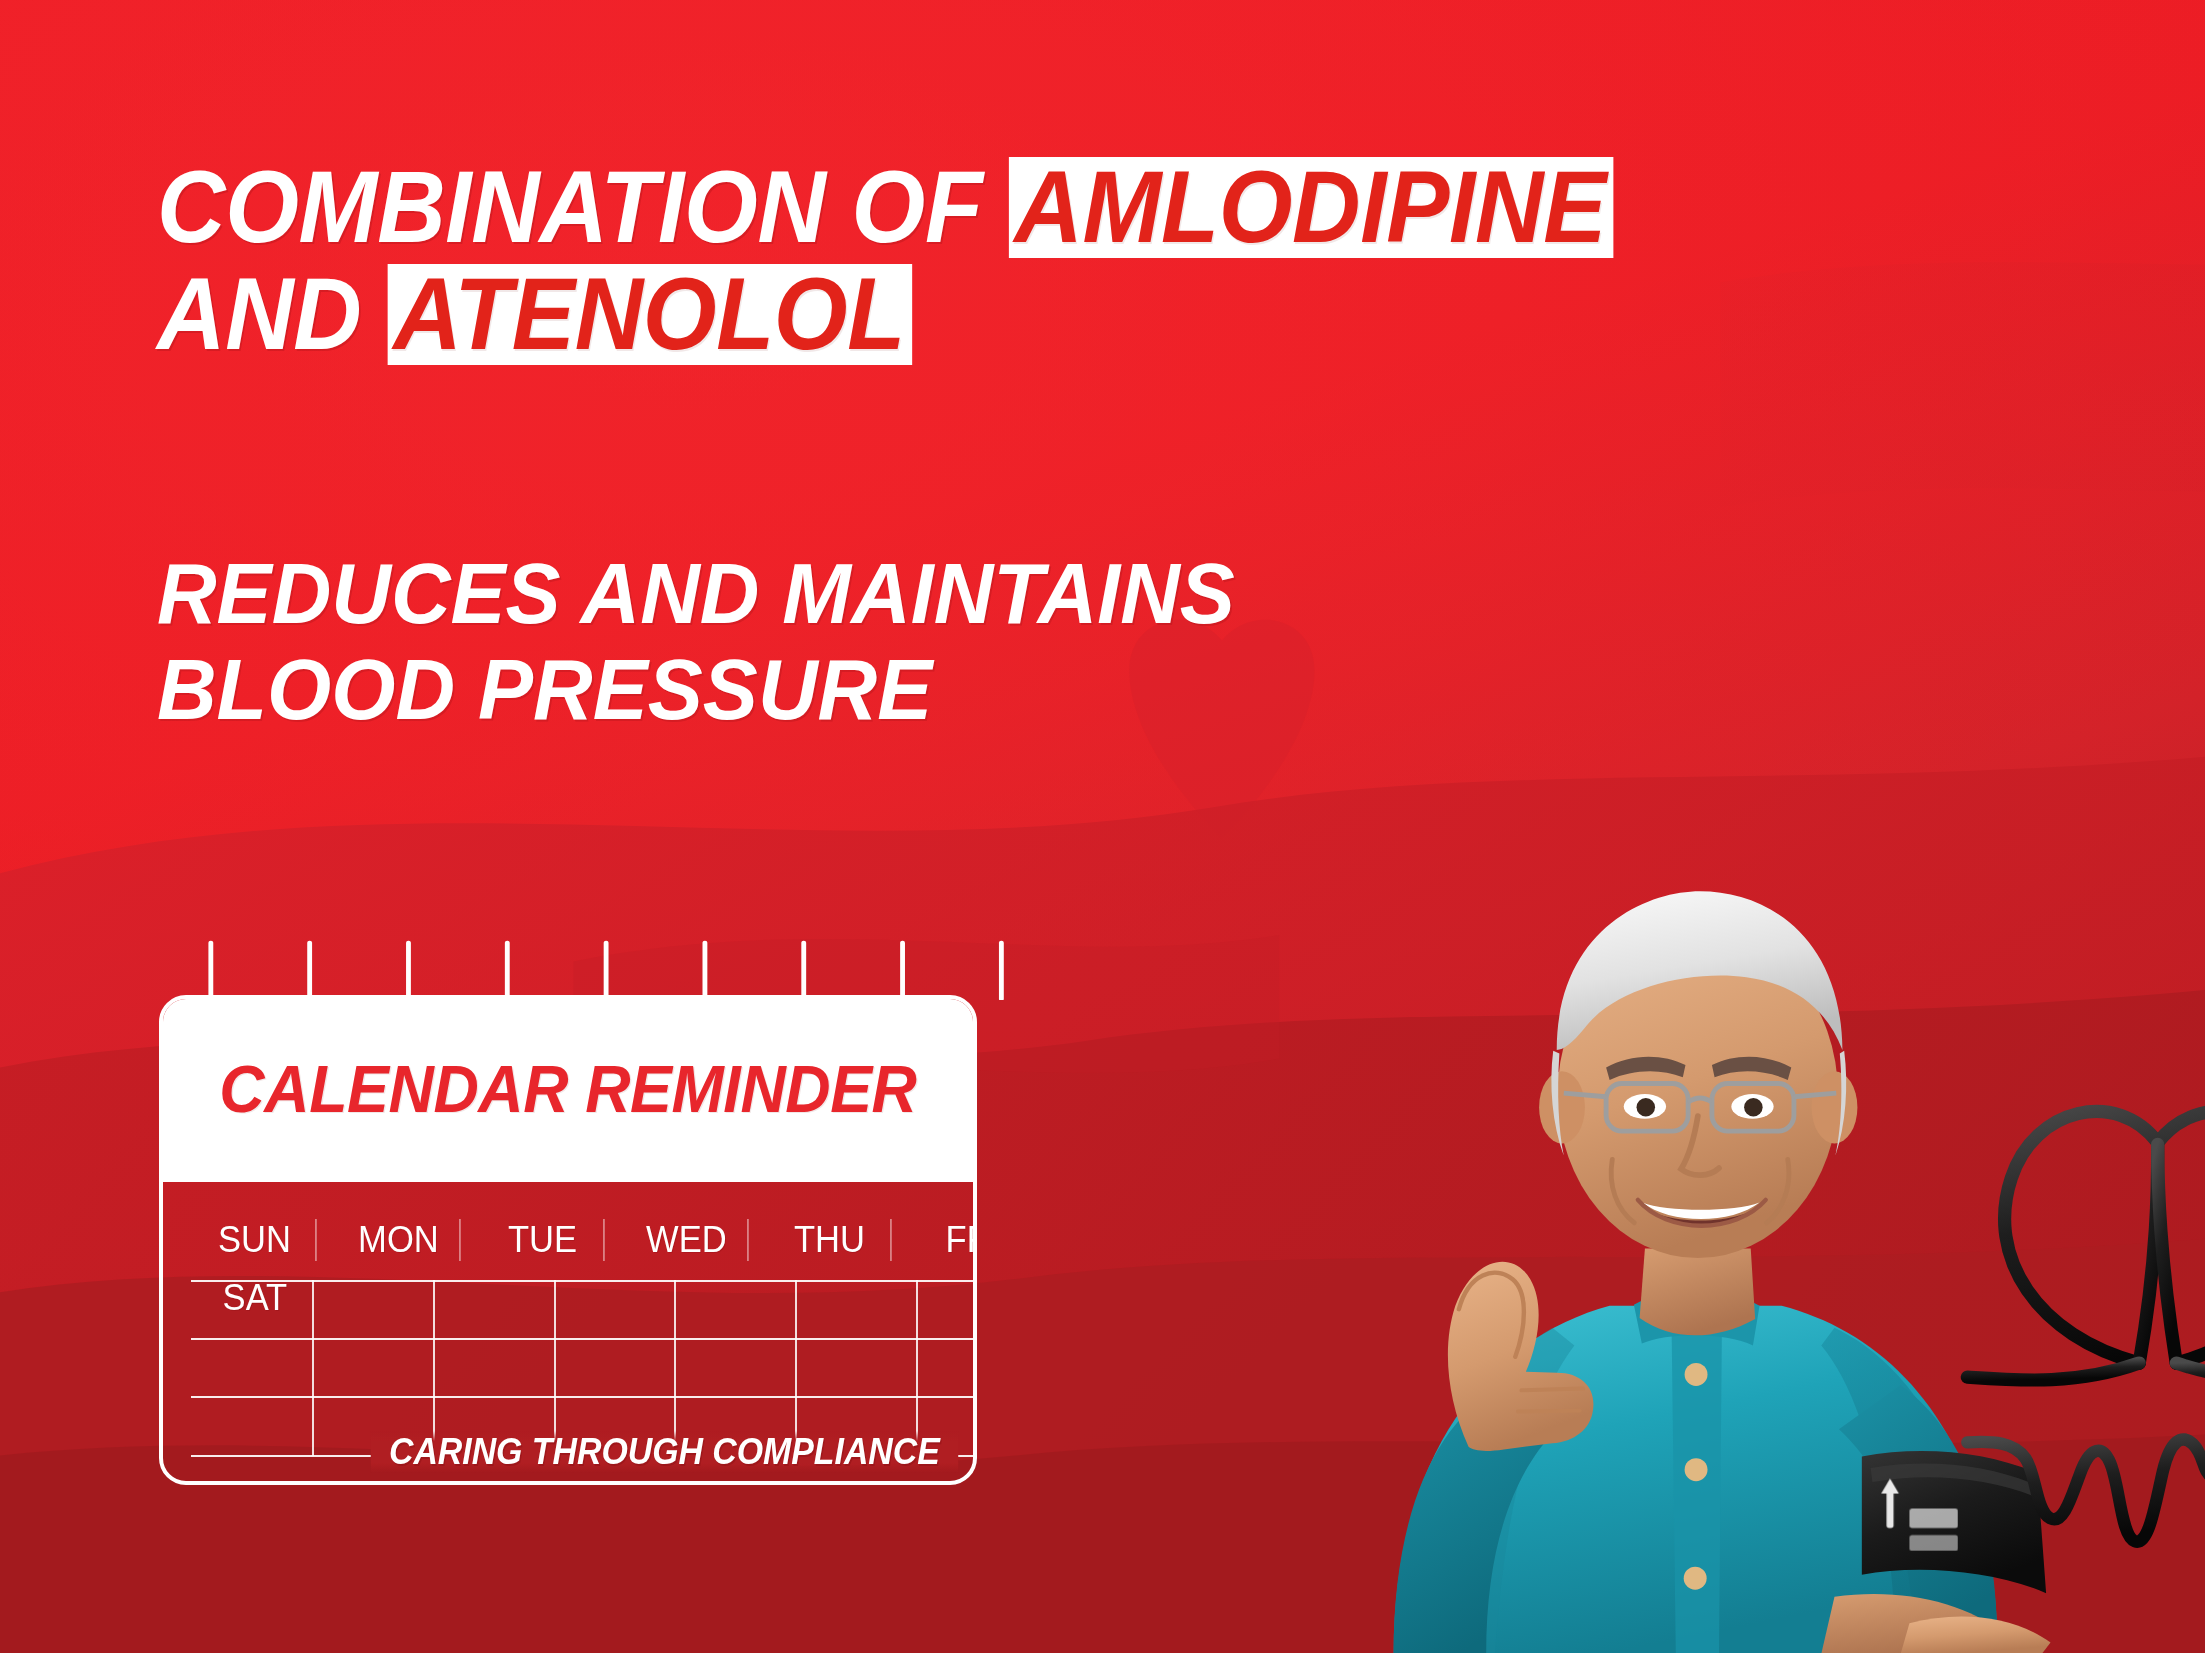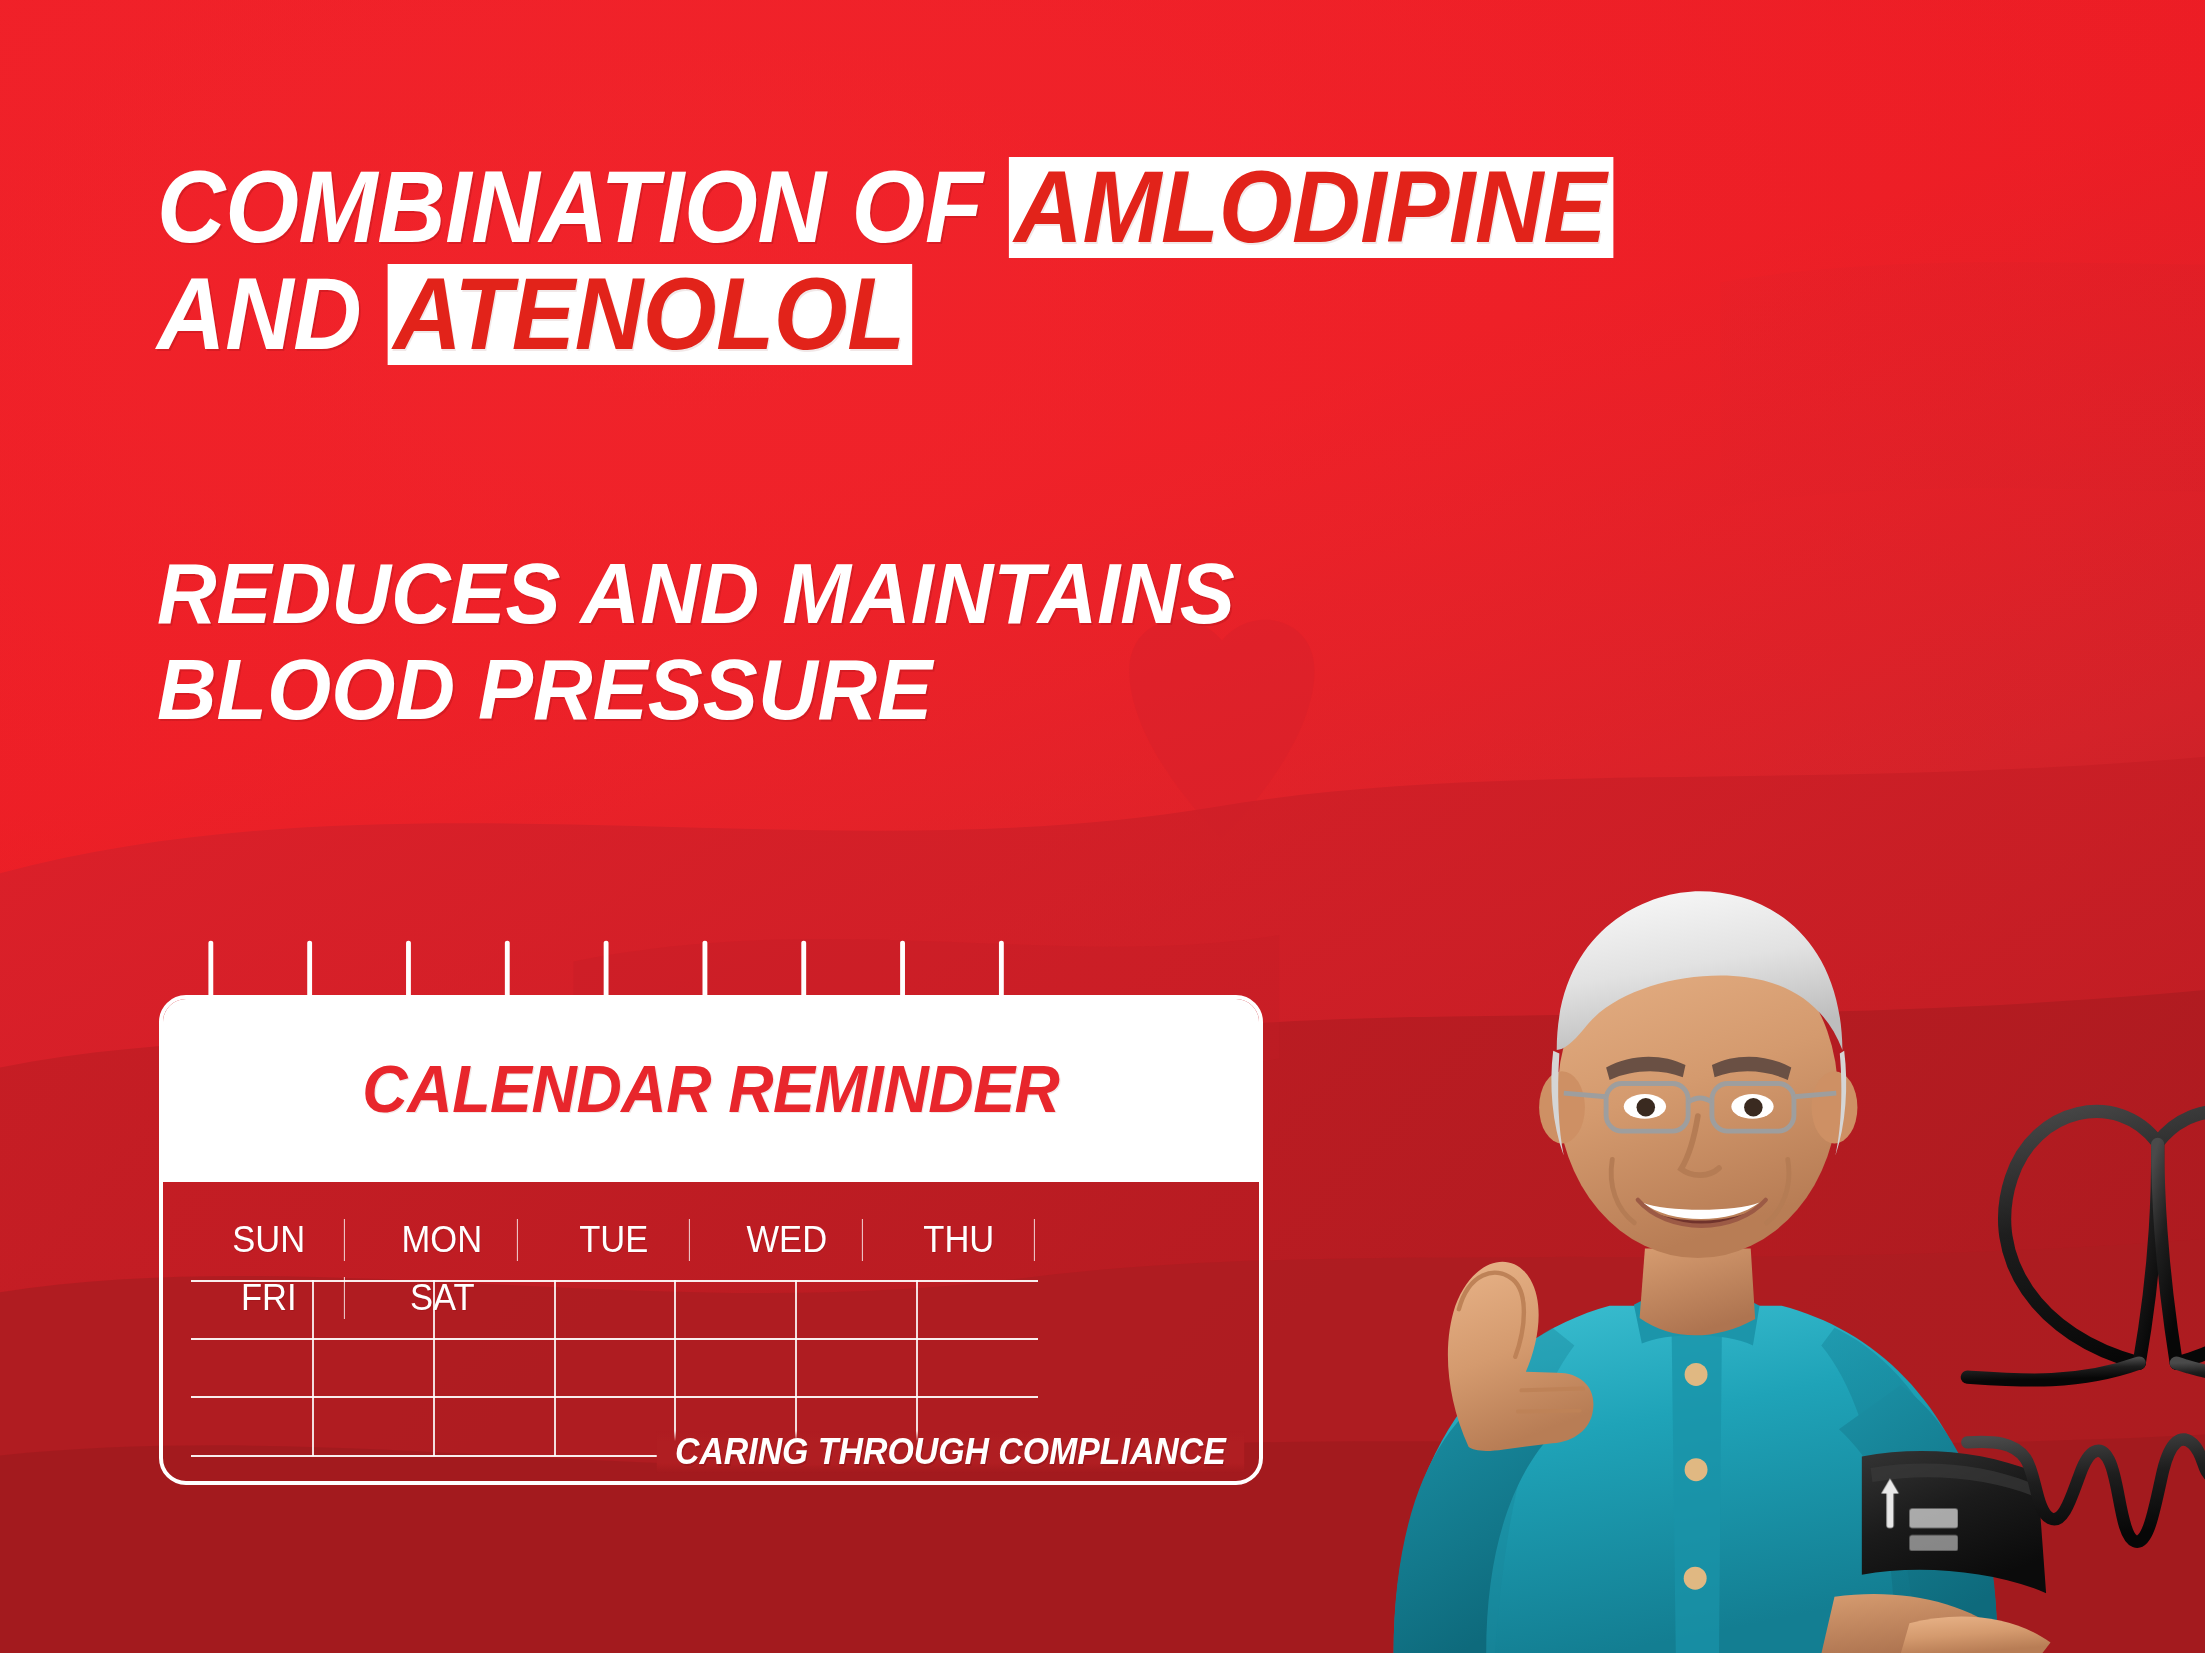--- a/index.html
+++ b/index.html
@@ -65,21 +65,21 @@
     letter-spacing:0px;
     transform:scaleX(0.96);
     transform-origin:left center;
     text-shadow:1.8px 2.2px 0 rgba(130,8,14,0.20);
   }
 
   
   .cal {
     position:absolute;
     left:159px; top:995px;
-    width:1104px; height:490px;
+    width:818px; height:490px;
   }
   .cal-hangers {
     position:absolute;
     left:0; top:-57px;
     width:922px; height:62px;
   }
   .cal-body {
     position:absolute; inset:0;
     border-radius:27px;
     border:4px solid #ffffff;
@@ -108,21 +108,21 @@
     position:absolute;
     left:0; top:187px;
     width:100%; height:303px;
     background:transparent;
   }
   .cal-days {
     position:absolute;
     left:28px; top:33px;
     width:847px; height:60px;
     display:grid;
-    grid-template-columns:repeat(5,1fr);
+    grid-template-columns:repeat(6,1fr);
     gap:16px;
   }
   .cal-day {
     display:flex; align-items:center; justify-content:center;
     color:#ffffff;
     font-size:36px;
     font-weight:500;
     letter-spacing:0px;
     transform:scaleX(0.96);
     text-shadow:0.9px 1.3px 0 rgba(120,10,14,0.22);

